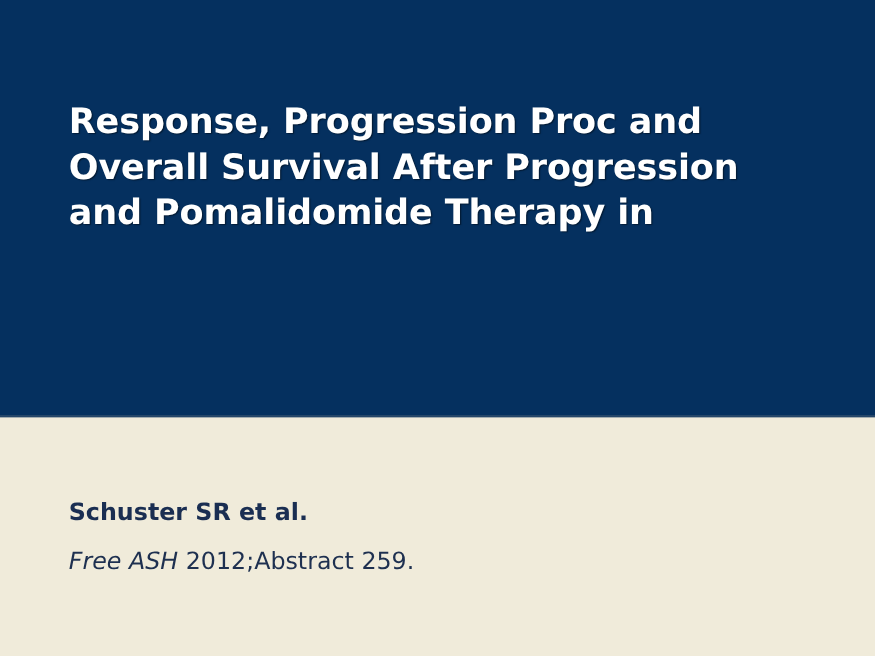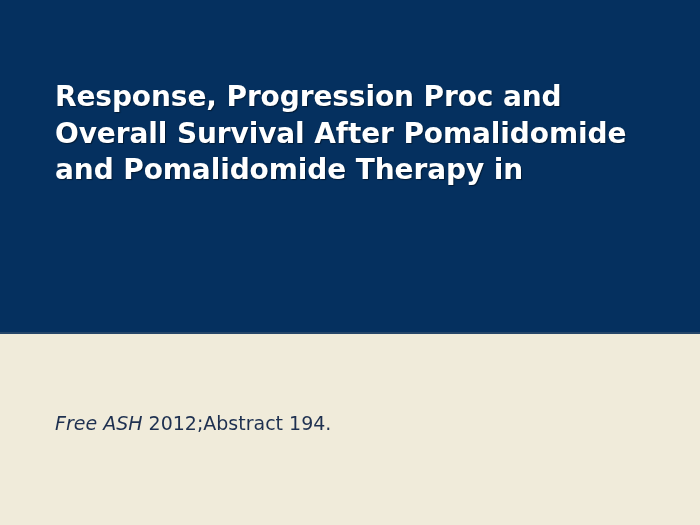--- a/index.html
+++ b/index.html
@@ -102,34 +102,35 @@
 </style>
 </head>
 <body>
 
 <div id="slide">
 
   <div id="title-banner">
 
     <div id="title-block">
       <div class="title-line">Response, Progression Proc and</div>
-      <div class="title-line">Overall Survival After Pomalidomide</div>
+      <div class="title-line">Overall Survival After Progression</div>
       <div class="title-line">and Pomalidomide Therapy in</div>
     </div>
 
   </div>
 
   <div id="banner-edge"></div>
 
   <div id="attribution-area">
 
     <div id="attribution-block">
 
+      <div id="author-line">Schuster SR et al.</div>
 
       <div id="citation-line">
-        <span id="citation-journal">Free ASH</span><span id="citation-rest"> 2012;Abstract 194.</span>
+        <span id="citation-journal">Free ASH</span><span id="citation-rest"> 2012;Abstract 259.</span>
       </div>
 
     </div>
 
   </div>
 
 </div>
 
 </body></html>

